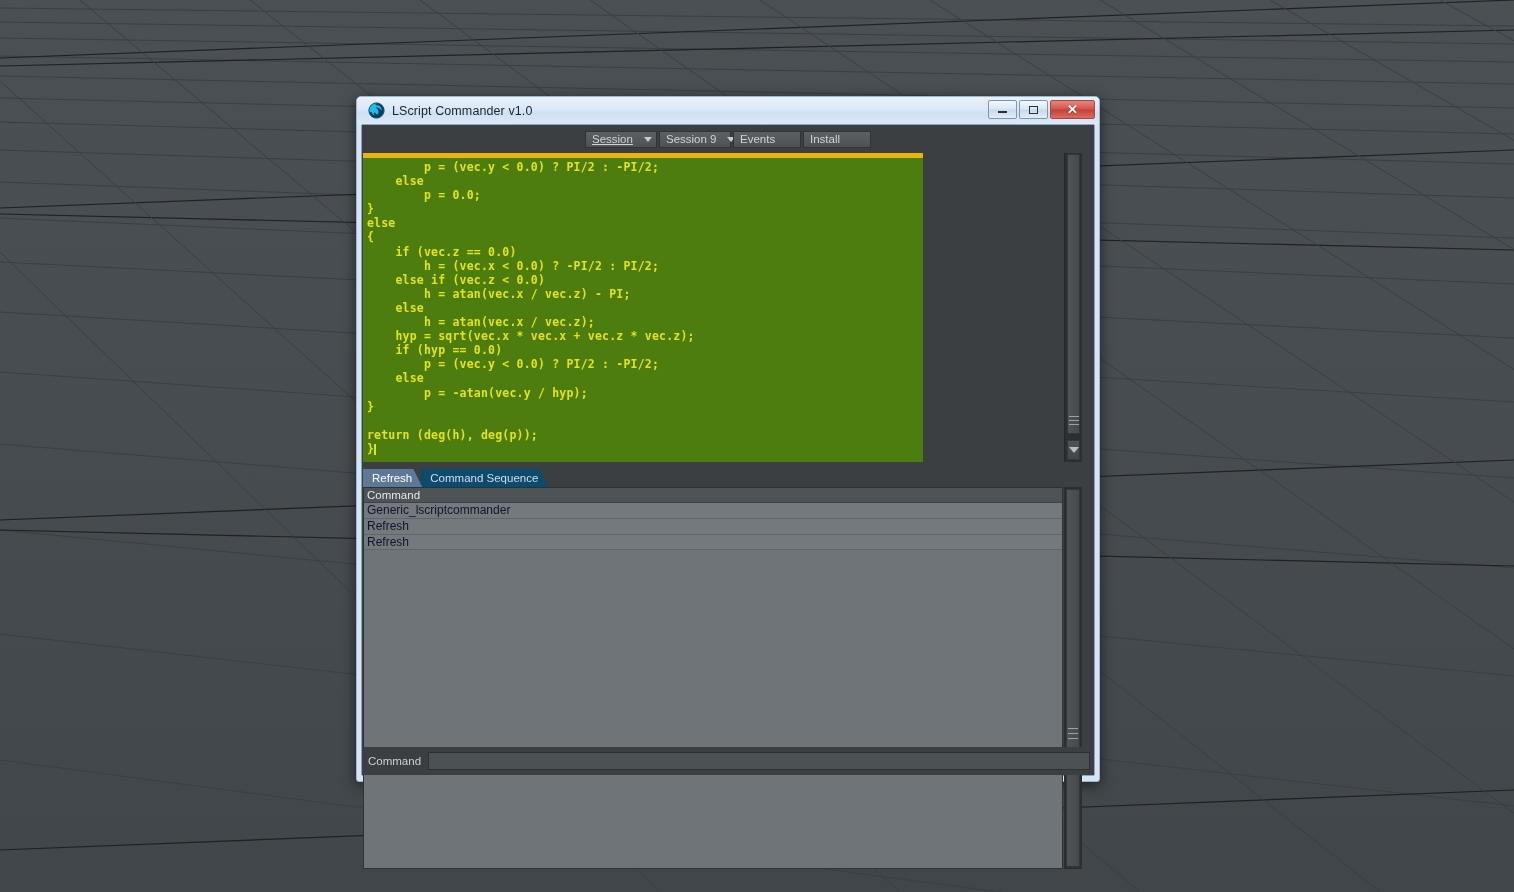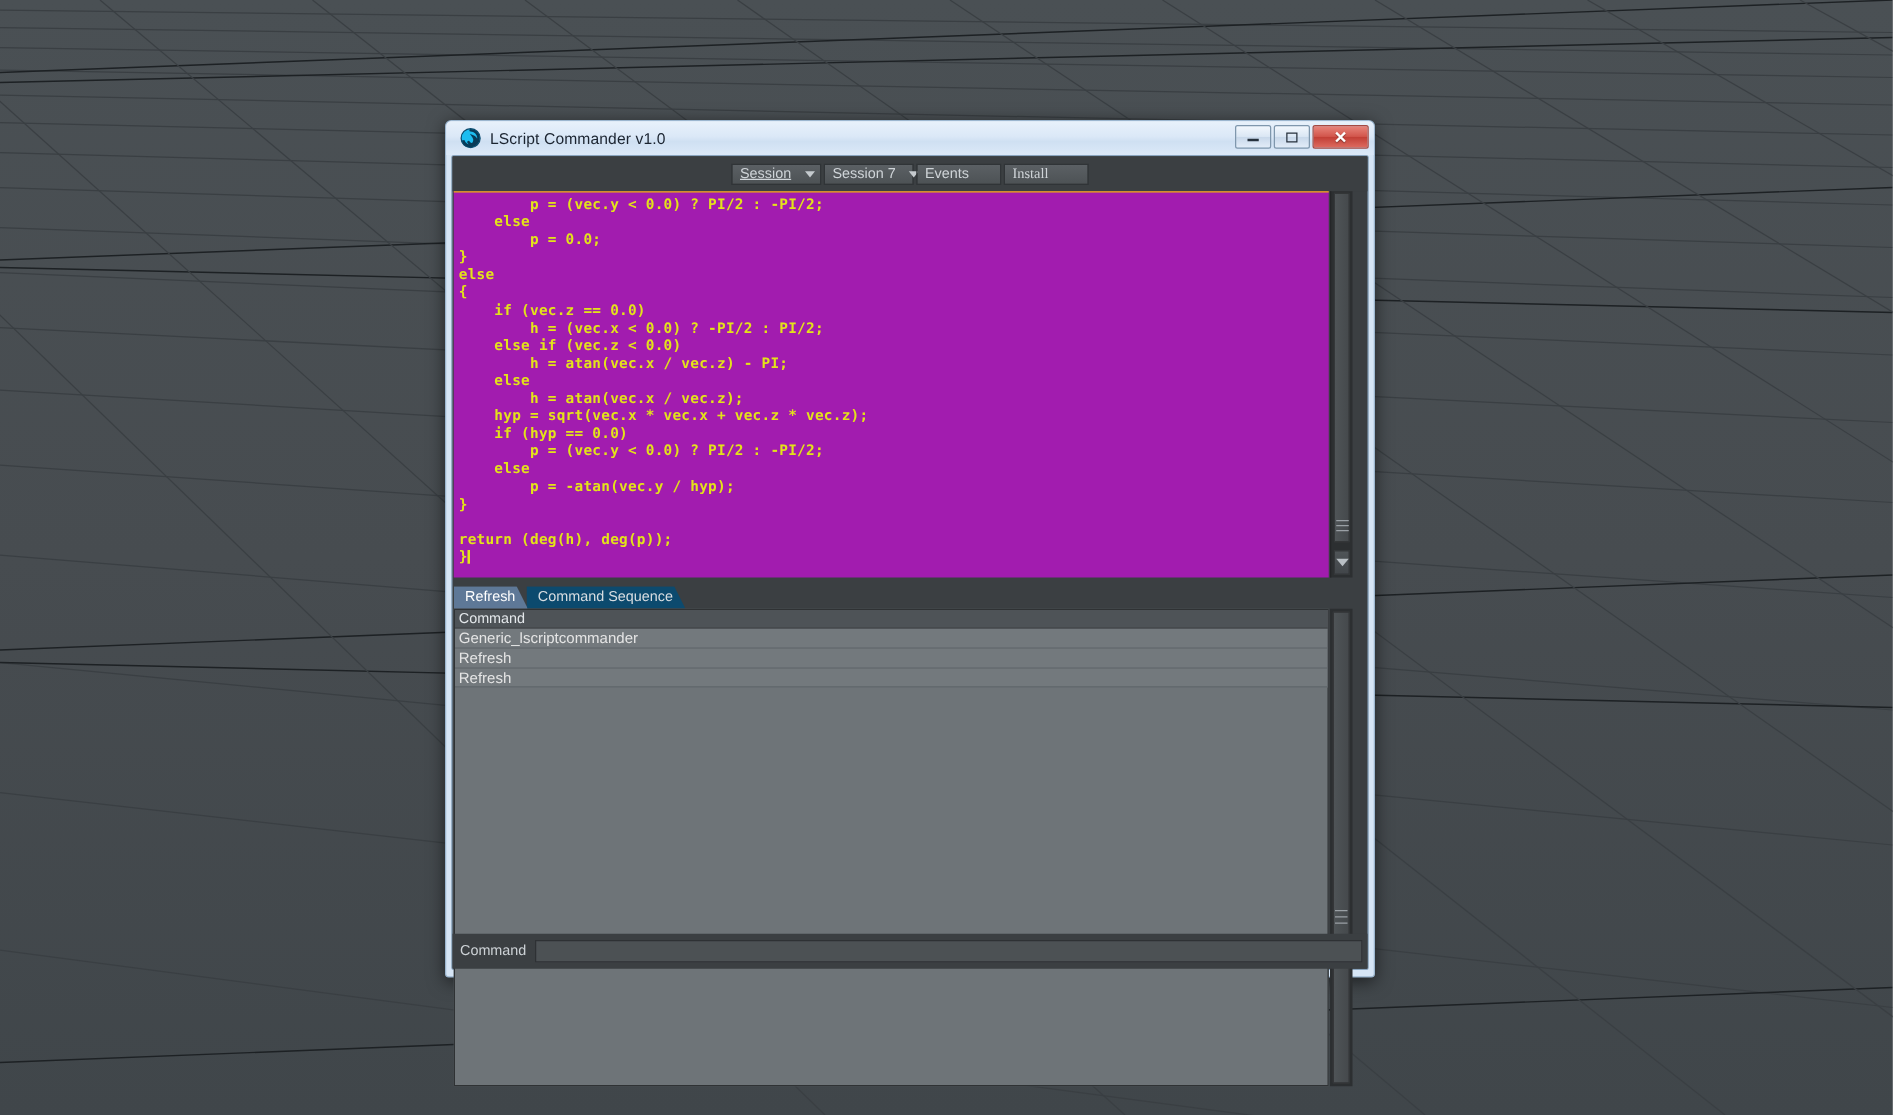--- a/index.html
+++ b/index.html
@@ -100,29 +100,29 @@
   .dd-arrow {
     width: 0; height: 0;
     border-left: 4px solid transparent;
     border-right: 4px solid transparent;
     border-top: 5px solid #c5cace;
     margin-left: auto;
   }
   #tb-session { width: 72px; text-decoration: underline; }
   #tb-session1 { width: 72px; }
   #tb-execute { width: 68px; }
-  #tb-install { width: 68px; margin-left: 0; font-family: Liberation Serif, serif; }
+  #tb-install { width: 68px; margin-left: 0; }
 
   
   #code-area {
     position: absolute; left: 1px; top: 28px;
-    width: 700px; height: 309px;
-    background: #a21caf;
+    width: 560px; height: 309px;
+    background: #4d7c0f;
     overflow: hidden;
-    border-top: 1px solid #eab308;
+    border-top: 5px solid #eab308;
   }
   #code-pre {
     font-family: "DejaVu Sans Mono", monospace;
     font-size: 11.5px;
     line-height: 14.1px;
     color: #e3e319;
     white-space: pre;
     padding: 2px 0 0 4px;
     font-weight: bold;
     letter-spacing: 0.2px;
@@ -200,21 +200,21 @@
     height: 15px;
     background: #4e5357;
     color: #e3e7ea;
     font-size: 11.5px;
     display: flex; align-items: center;
     padding-left: 3px;
     border-bottom: 1px solid #3e4245;
   }
   .list-row {
     height: 15.8px;
-    color: #e5e5e5;
+    color: #0f172a;
     font-size: 12px;
     display: flex; align-items: center;
     padding-left: 3px;
     border-bottom: 1px solid #5f656a;
     background: #73797d;
     cursor: default;
   }
   #list-rows { }
 
   
@@ -335,21 +335,21 @@
   </div>
 
   <div id="window-frame-inner">
 
     <div id="toolbar">
       <div class="tb-ctl dropdown" id="tb-session">
         <span class="dd-label">Session</span>
         <span class="dd-arrow"></span>
       </div>
       <div class="tb-ctl dropdown" id="tb-session1">
-        <span class="dd-label">Session 7</span>
+        <span class="dd-label">Session 9</span>
         <span class="dd-arrow"></span>
       </div>
       <div class="tb-ctl" id="tb-execute">Events</div>
       <div class="tb-ctl" id="tb-install">Install</div>
     </div>
 
     <div id="code-area">
       <div id="code-pre"><span>        p = (vec.y &lt; 0.0) ? PI/2 : -PI/2;
     else
         p = 0.0;

